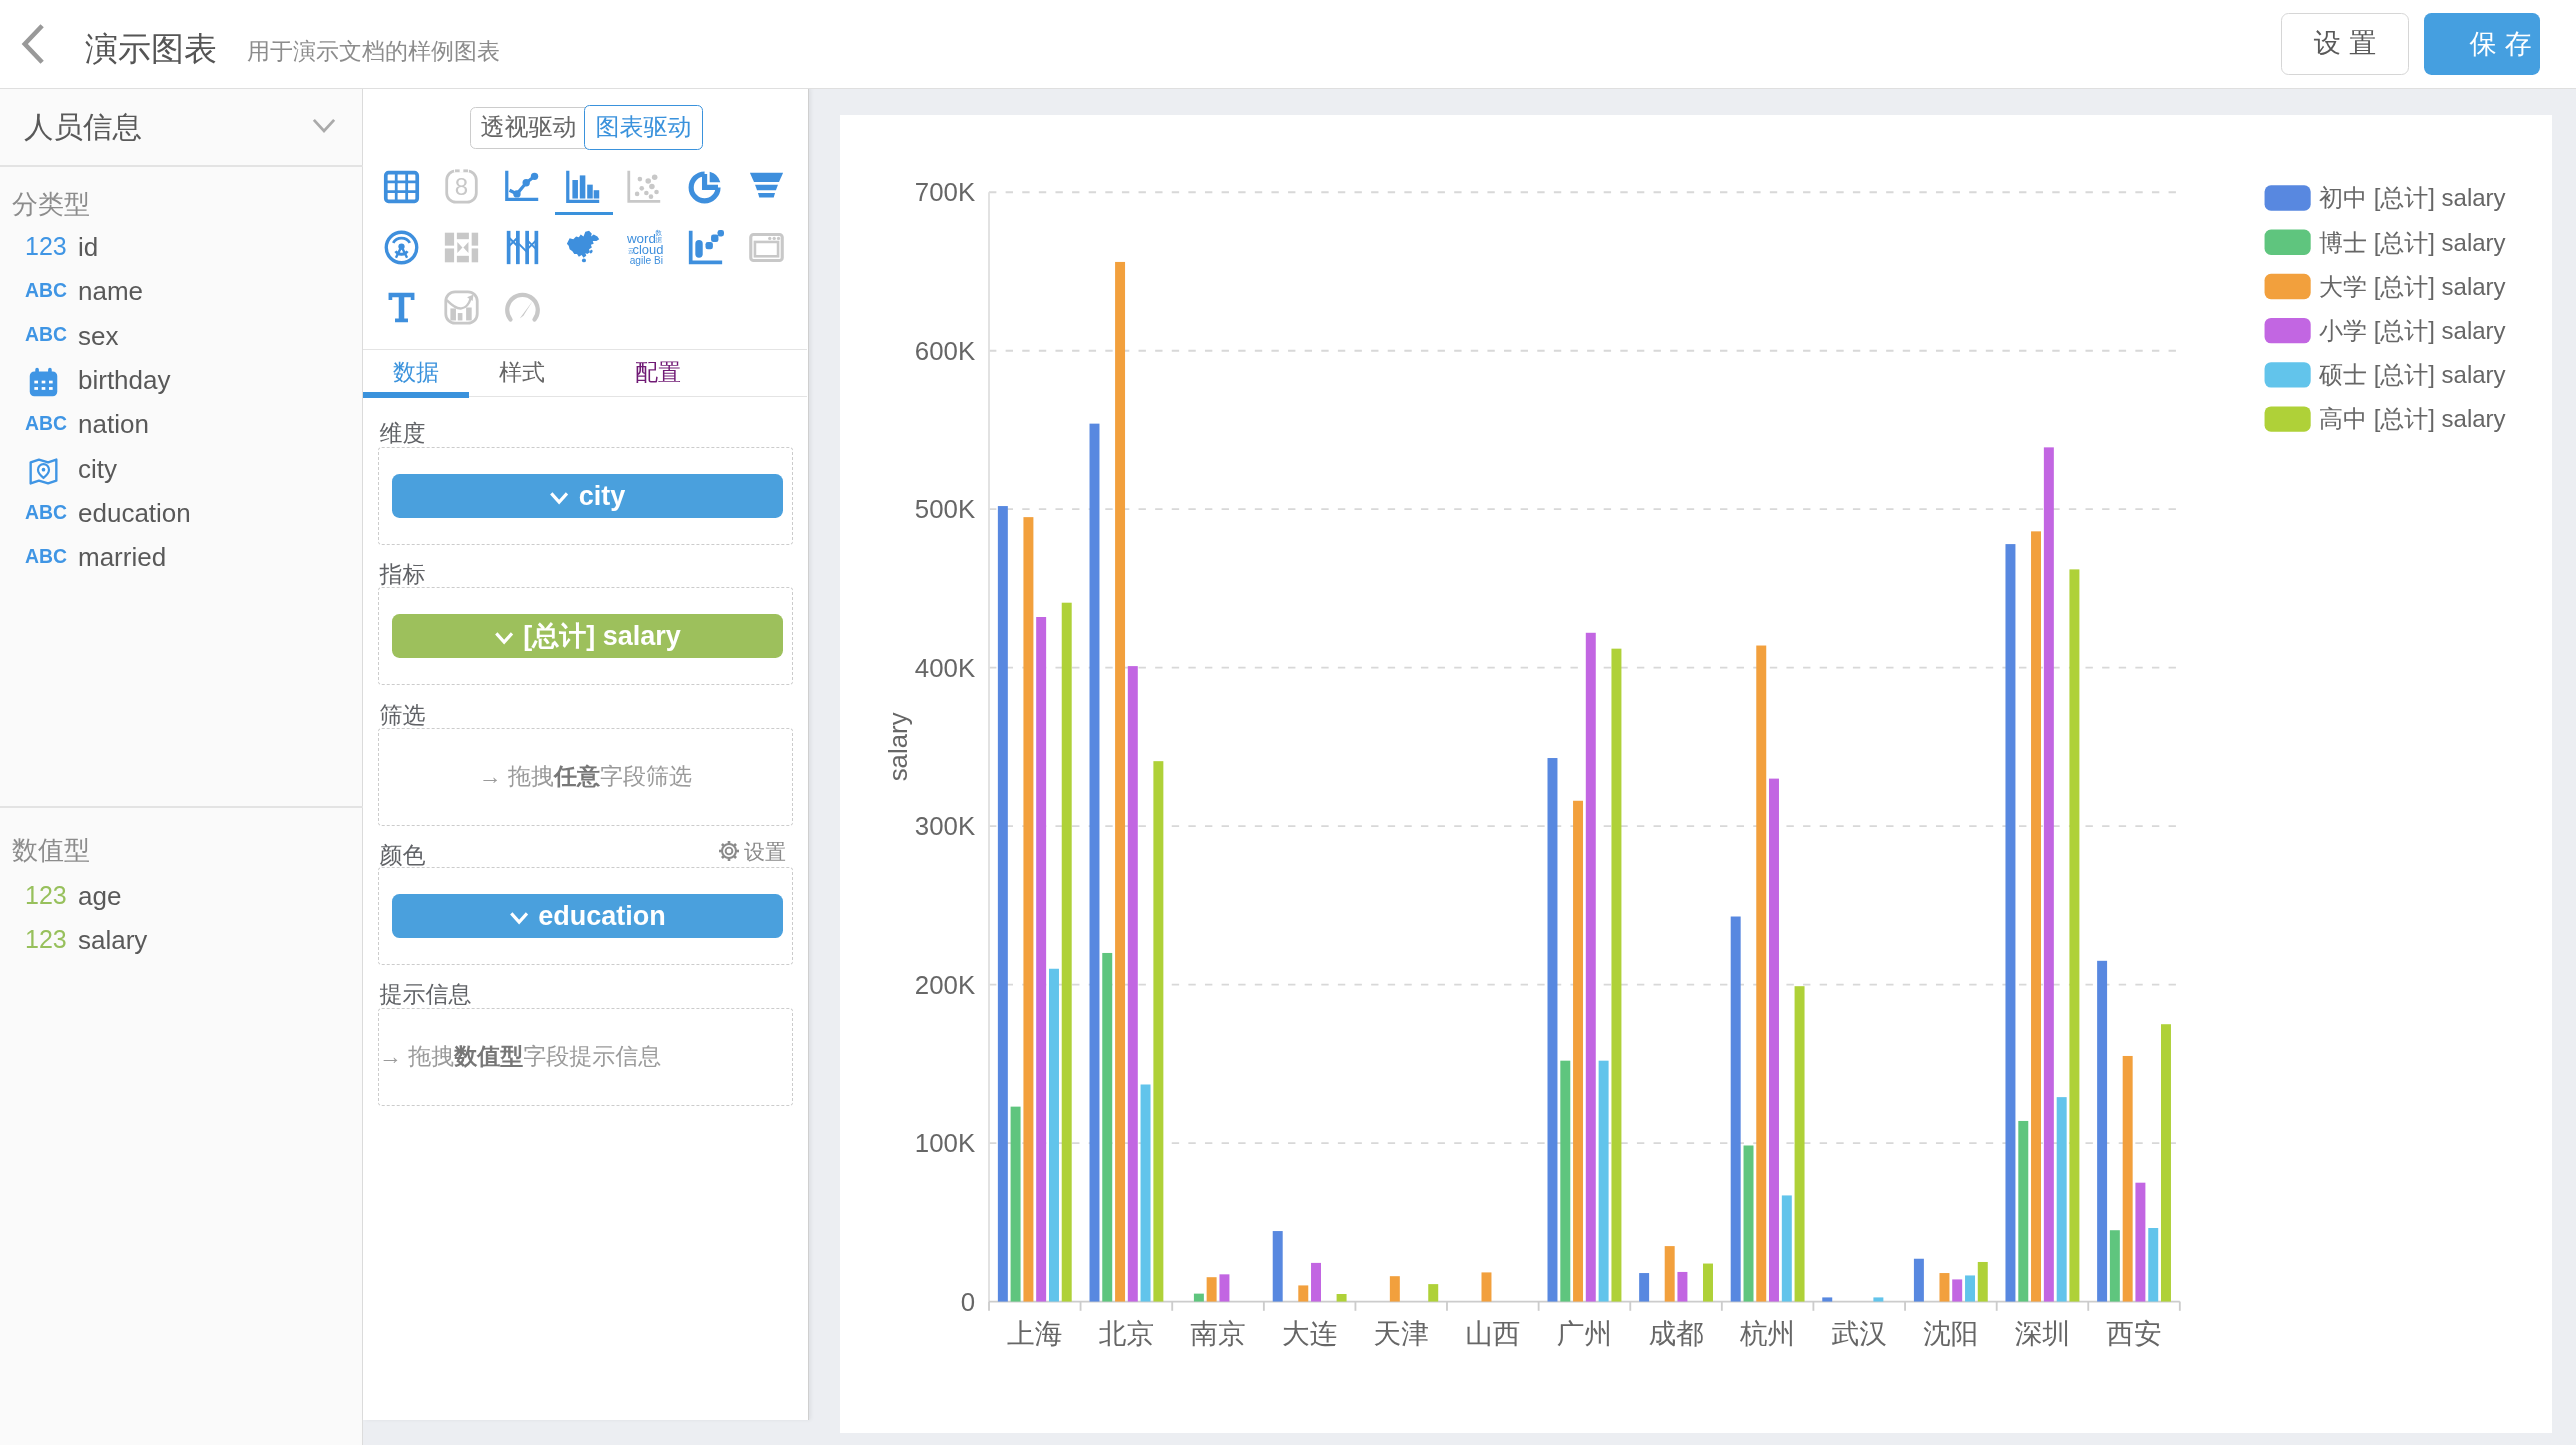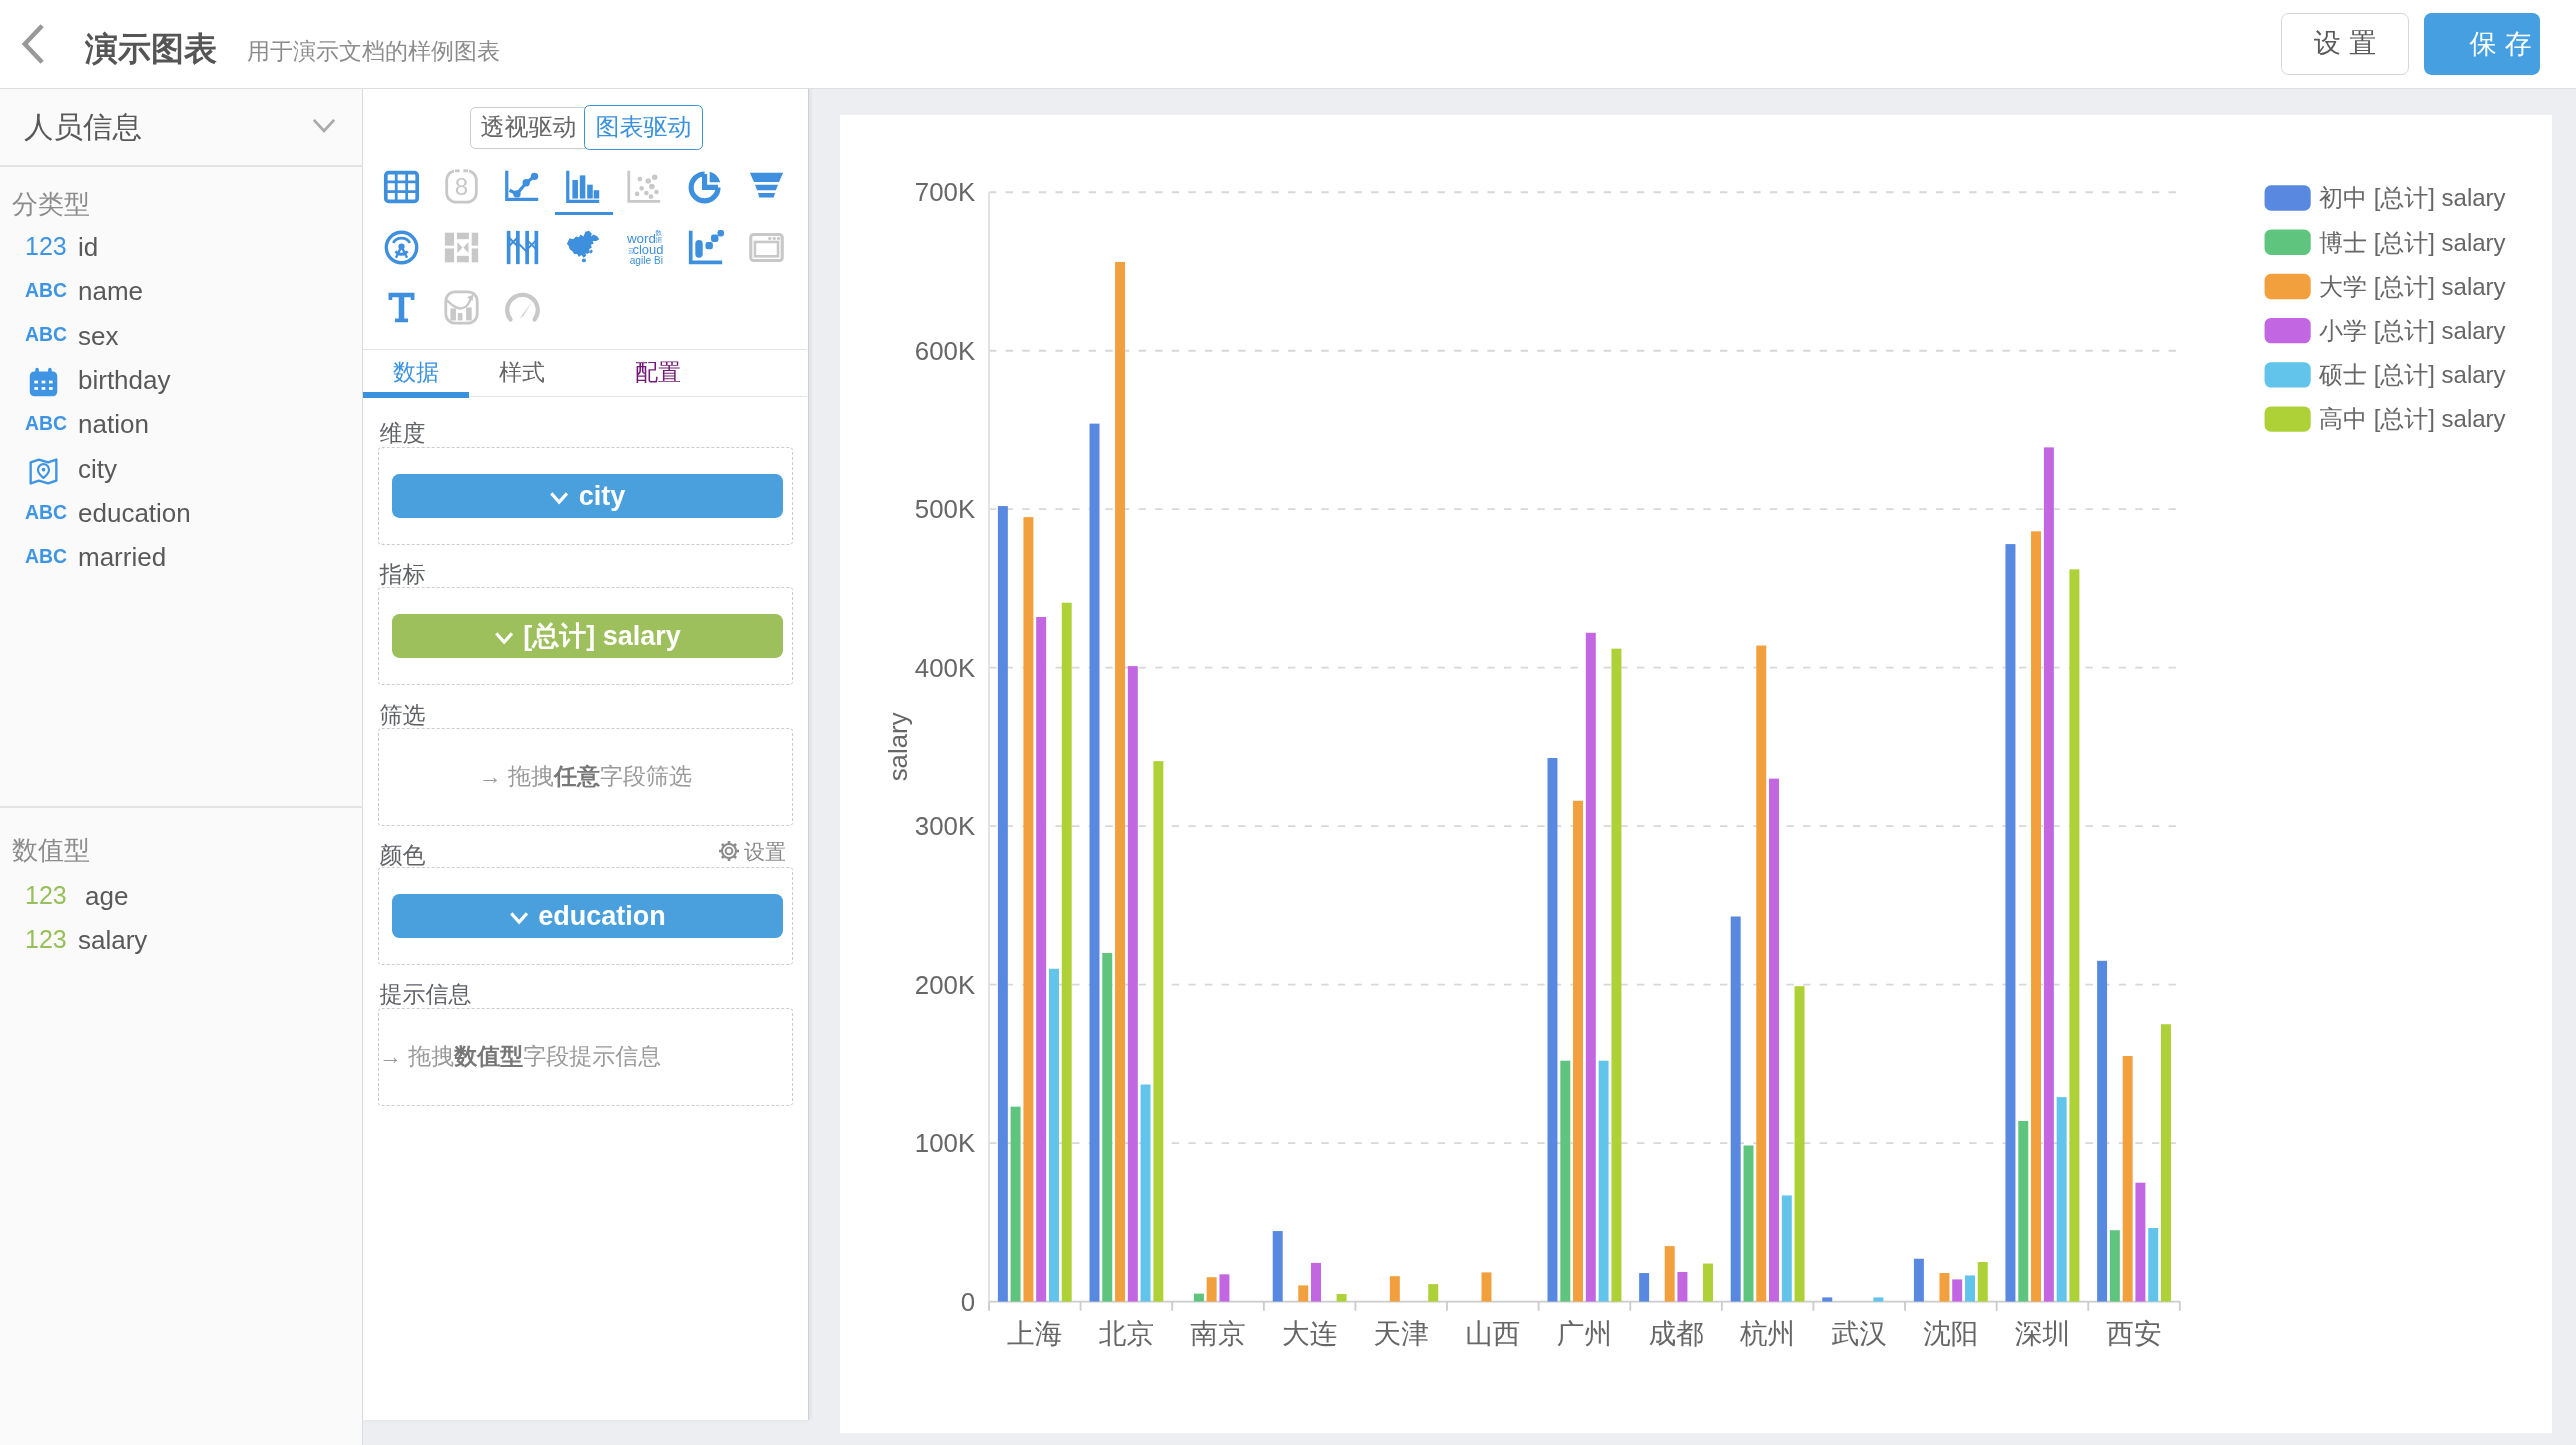--- a/index.html
+++ b/index.html
@@ -4,21 +4,21 @@
 * { margin:0; padding:0; box-sizing:border-box; }
 body { width:2576px; height:1446px; font-family:"Liberation Sans",sans-serif; position:relative; overflow:hidden; background:#ECEEF2; }
 .abs { position:absolute; }
 </style></head>
 <body>
 
 <div class="abs" style="left:0;top:0;width:2576px;height:89px;background:#fff;border-bottom:1.8px solid #dfdfdf;z-index:5">
   <svg class="abs" style="left:20.3px;top:23px" width="26" height="42" viewBox="0 0 28 46">
       <path d="M24 3 L5 23 L24 43" stroke="#999" stroke-width="5" fill="none"></path>
     </svg>
-  <div class="abs" style="left:85px;top:27px;font-size:33px;color:#555;font-weight:700">演示图表</div>
+  <div class="abs" style="left:85px;top:27px;font-size:33px;color:#555;font-weight:400">演示图表</div>
   <div class="abs" style="left:247px;top:36px;font-size:23px;color:#8c8c8c">用于演示文档的样例图表</div>
   <div class="abs" style="left:2281px;top:13px;width:128px;height:62px;border:1.8px solid #d6d6d6;border-radius:7.4px;background:#fff;font-size:27px;color:#595959;text-align:center;line-height:58px;letter-spacing:8.3px;text-indent:8.3px">设置</div>
   <div class="abs" style="left:2424px;top:13px;width:116px;height:62px;border-radius:7.4px;background:#459FE0;font-size:27px;color:#fff;text-align:right;line-height:62px;letter-spacing:8.3px;text-indent:8.3px">保存</div>
 </div>
 
 <div class="abs" style="left:0;top:88px;width:363px;height:1358px;background:#fafafa;border-right:1.8px solid #dcdcdc">
   <div class="abs" style="left:24px;top:20.3px;font-size:29.5px;color:#595959">人员信息</div>
   <svg class="abs" style="left:312px;top:29.5px" width="24" height="16.6" viewBox="0 0 26 18">
       <path d="M2 2 L13 14 L24 2" stroke="#aaa" stroke-width="3" fill="none"></path>
     </svg>
@@ -52,21 +52,21 @@
         <circle cx="18" cy="16" r="2" fill="#3F95E4"></circle>
       </svg></div>
 <div style="position:absolute;left:78px;top:366px;font-size:26px;color:#595959">city</div>
 <div style="position:absolute;left:25px;top:413px;width:37px;text-align:center;font-size:19.4px;font-weight:bold;color:#3F95E4">ABC</div>
 <div style="position:absolute;left:78px;top:410px;font-size:26px;color:#595959">education</div>
 <div style="position:absolute;left:25px;top:457px;width:37px;text-align:center;font-size:19.4px;font-weight:bold;color:#3F95E4">ABC</div>
 <div style="position:absolute;left:78px;top:454px;font-size:26px;color:#595959">married</div>
   <div class="abs" style="left:0;top:718px;width:363px;height:1.8px;background:#e3e3e3"></div>
   <div class="abs" style="left:12px;top:745px;font-size:26px;color:#8c8c8c">数值型</div>
   <div style="position:absolute;left:25px;top:793px;width:37px;text-align:center;font-size:25px;color:#97C05C">123</div>
-<div style="position:absolute;left:85px;top:793px;font-size:26px;color:#595959">age</div>
+<div style="position:absolute;left:78px;top:793px;font-size:26px;color:#595959">age</div>
 <div style="position:absolute;left:25px;top:837px;width:37px;text-align:center;font-size:25px;color:#97C05C">123</div>
 <div style="position:absolute;left:78px;top:837px;font-size:26px;color:#595959">salary</div>
 </div>
 
 <div class="abs" style="left:363px;top:88px;width:446px;height:1332px;background:#fff;border-right:1.8px solid #cfcfcf;box-shadow:1.8px 0 3.7px rgba(0,0,0,.06)">
 
   <div class="abs" style="left:0;top:0;width:444px;height:262px;border-bottom:1.8px solid #e4e4e4">
     <div class="abs" style="left:107px;top:18.5px;width:231px;height:42px;border:1.8px solid #ccc;border-radius:5.5px;background:#fff">
       <div class="abs" style="left:0;top:0;width:115px;height:38px;font-size:24px;color:#666;text-align:center;line-height:38px">透视驱动</div>
     </div>

